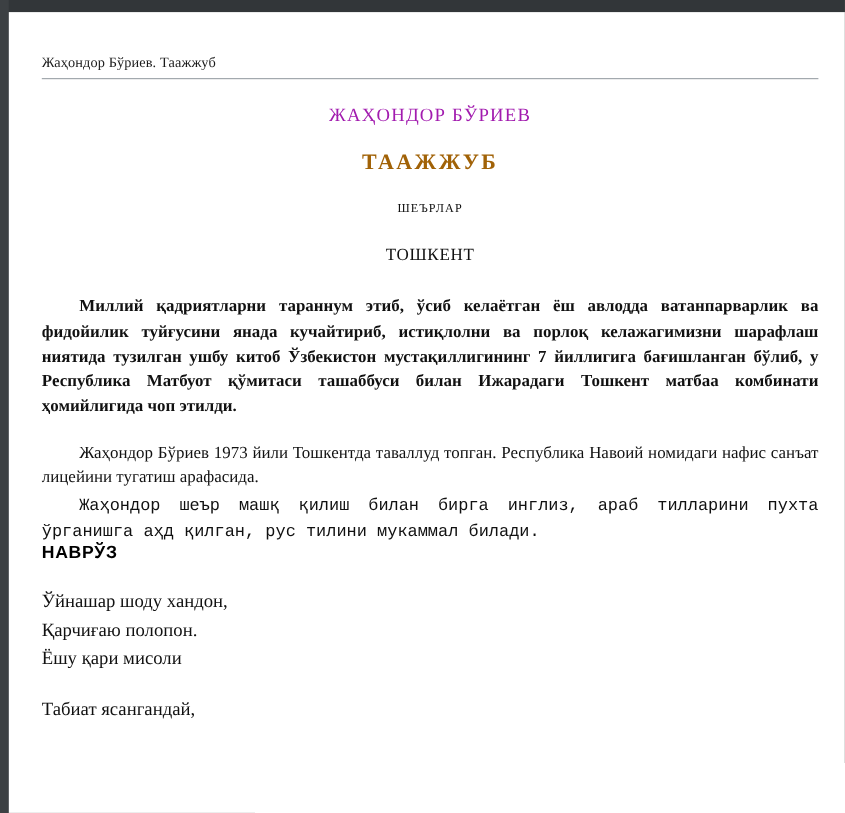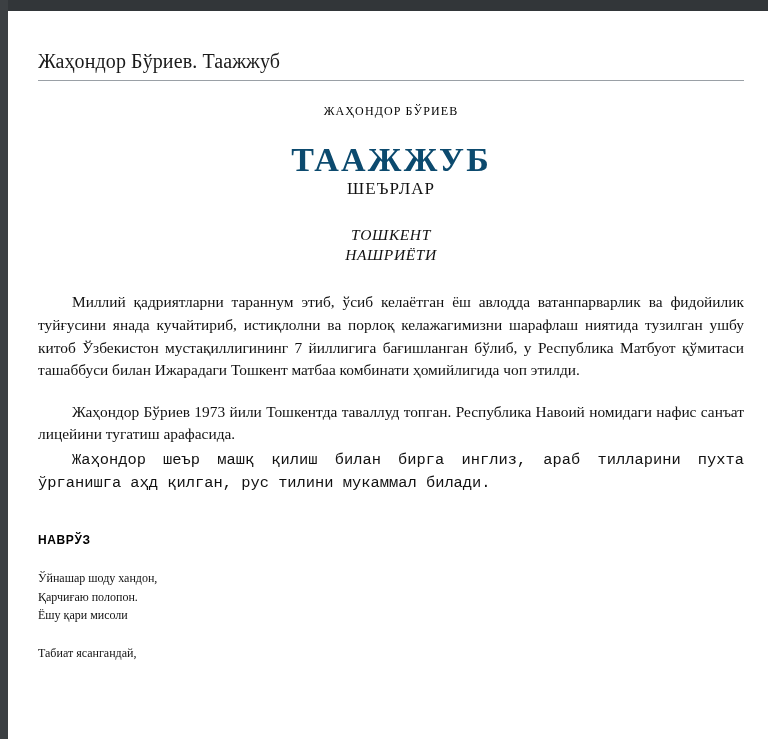--- a/index.html
+++ b/index.html
@@ -54,88 +54,88 @@
     position: relative;
     width: 760px;
     height: 728px;
     box-sizing: border-box;
     padding: 0 24px 0 30px;
   }
 
   
   .running-head {
     margin-top: 38px;
-    font-size: 20px;
+    font-size: 13px;
     line-height: 1.25;
     letter-spacing: 0.1px;
     color: #1a1a1a;
   }
   .head-rule {
     margin-top: 6px;
     height: 1px;
     background: #9aa0a6;
     width: 100%;
   }
 
   
   .title-block {
     text-align: center;
   }
   .author-line {
     margin-top: 23px;
-    font-size: 12px;
+    font-size: 17px;
     letter-spacing: 1.1px;
-    color: #000000;
+    color: #a21caf;
   }
   .book-title {
     margin-top: 22px;
-    font-size: 34px;
+    font-size: 20px;
     font-weight: bold;
     letter-spacing: 2.2px;
-    color: #0c4a6e;
+    color: #a16207;
   }
   .genre-line {
-    font-size: 17px;
+    margin-top: 24px;
+    font-size: 11px;
     letter-spacing: 1px;
   }
   .imprint {
     margin-top: 26px;
     font-size: 15.5px;
     line-height: 1.30;
     letter-spacing: 0.6px;
   }
-  .imprint div { white-space: nowrap; font-style: italic; }
+  .imprint div { white-space: nowrap; }
 
   
   .body-para {
     text-align: justify;
     text-justify: inter-word;
     font-size: 15.4px;
     line-height: 1.47;
     color: #111111;
     margin: 0;
     text-indent: 34px;
     hyphens: none;
   }
-  .para-gap-large { margin-top: 26px; }
+  .para-gap-large { margin-top: 26px; font-weight: bold; }
   .para-gap-med   { margin-top: 19px; }
   .para-gap-small { margin-top: 3px; font-family: Liberation Mono, monospace; }
 
   
   .poem-title {
-    margin-top: 39px;
     font-family: "Liberation Sans", "DejaVu Sans", sans-serif;
-    font-size: 12px;
+    font-size: 16px;
     font-weight: bold;
     letter-spacing: 0.6px;
     color: #000000;
   }
   .stanza {
     margin-top: 22px;
-    font-size: 12px;
+    font-size: 17px;
     line-height: 1.52;
     color: #111111;
   }
   .stanza.second { margin-top: 20px; }
   .stanza div { white-space: nowrap; }
 </style>
 </head>
 <body>
 
 <div id="viewer">
@@ -148,21 +148,20 @@
 
       <div class="running-head">Жаҳондор Бўриев. Таажжуб</div>
       <div class="head-rule"></div>
 
       <div class="title-block">
         <div class="author-line">ЖАҲОНДОР БЎРИЕВ</div>
         <div class="book-title">ТААЖЖУБ</div>
         <div class="genre-line">ШЕЪРЛАР</div>
         <div class="imprint">
           <div>ТОШКЕНТ</div>
-          <div>НАШРИЁТИ</div>
         </div>
       </div>
 
       <p class="body-para para-gap-large">Миллий қадриятларни тараннум этиб, ўсиб келаётган ёш авлодда ватанпарварлик ва фидойилик туйғусини янада кучайтириб, истиқлолни ва порлоқ келажагимизни шарафлаш ниятида тузилган ушбу китоб Ўзбекистон мустақиллигининг 7 йиллигига бағишланган бўлиб, у Республика Матбуот қўмитаси ташаббуси билан Ижарадаги Тошкент матбаа комбинати ҳомийлигида чоп этилди.</p>
 
       <p class="body-para para-gap-med">Жаҳондор Бўриев 1973 йили Тошкентда таваллуд топган. Республика Навоий номидаги нафис санъат лицейини тугатиш арафасида.</p>
 
       <p class="body-para para-gap-small">Жаҳондор шеър машқ қилиш билан бирга инглиз, араб тилларини пухта ўрганишга аҳд қилган, рус тилини мукаммал билади.</p>
 
       <div class="poem-title">НАВРЎЗ</div>

